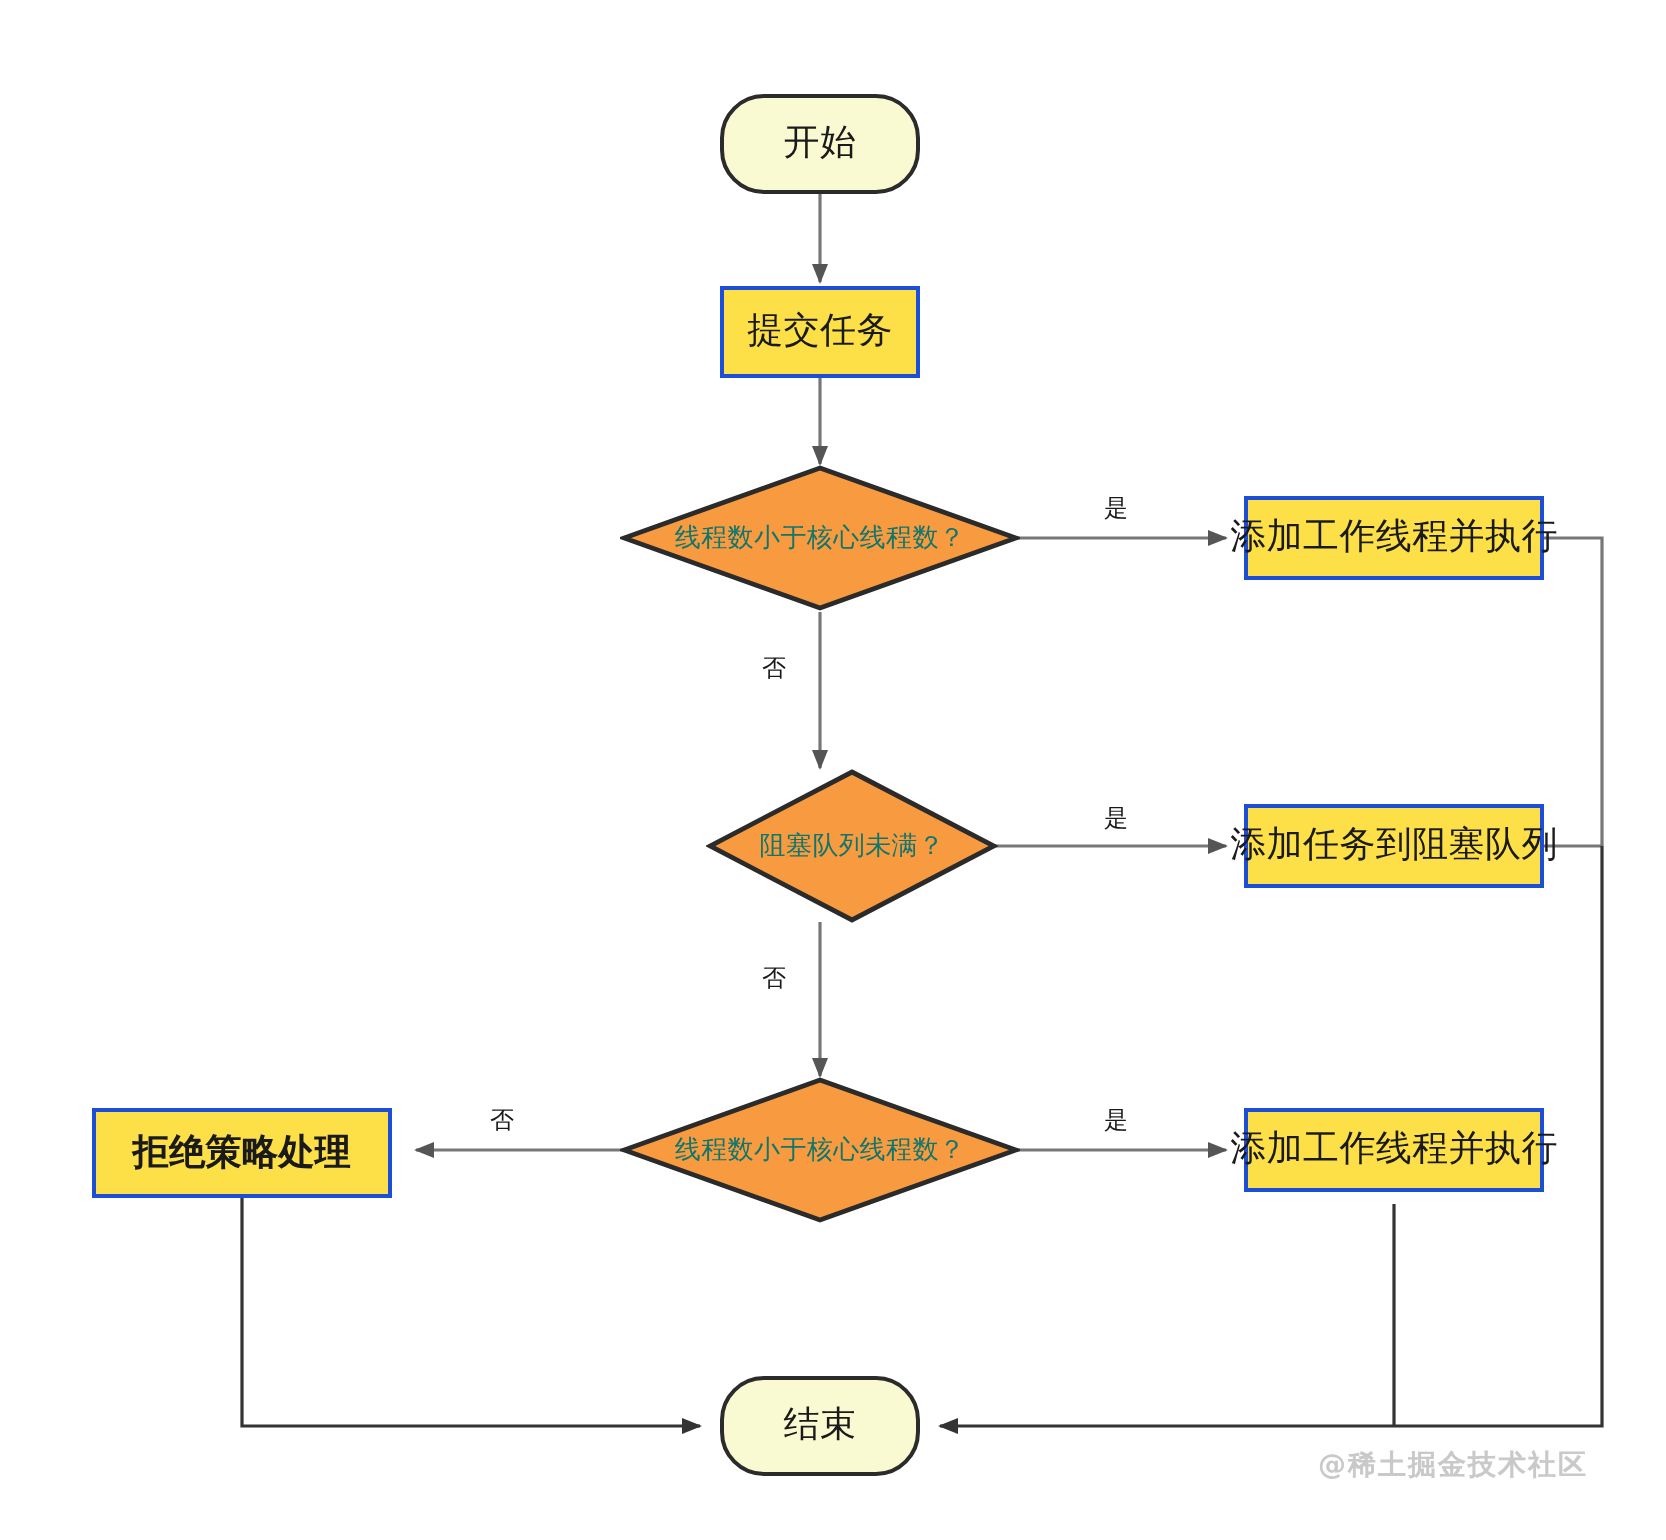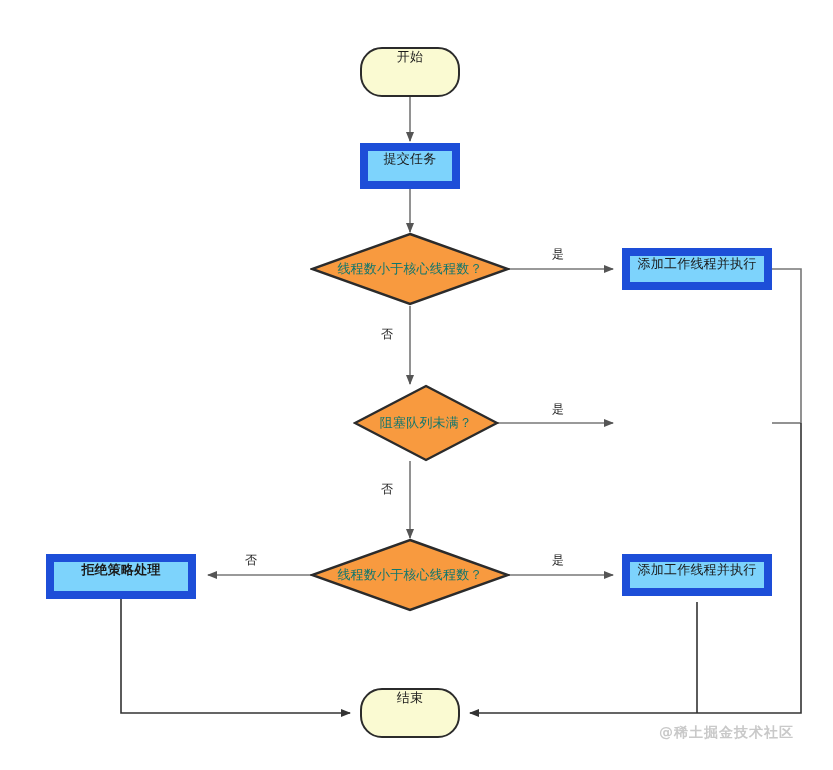--- a/index.html
+++ b/index.html
@@ -21,37 +21,38 @@
     position: absolute;
     left: 0;
     top: 0;
     width: 833px;
     height: 770px;
   }
   .node {
     position: absolute;
     box-sizing: border-box;
     display: flex;
+    align-items: center;
     justify-content: center;
     text-align: center;
     color: #1a1a1a;
-    font-size: 13px;
+    font-size: 18px;
     line-height: 1.2;
     letter-spacing: 0.2px;
     white-space: nowrap;
     user-select: none;
   }
   .node-terminal {
     background: #FAFAD2;
     border: 2px solid #2b2b2b;
     border-radius: 22px;
   }
   .node-process {
-    background: #7dd3fc;
-    border: 8px solid #1d4ed8;
+    background: #fde047;
+    border: 2px solid #1d4ed8;
   }
   .node-decision-wrap {
     position: absolute;
     display: flex;
     align-items: center;
     justify-content: center;
   }
   .node-decision-shape {
     position: absolute;
     left: 0;
@@ -156,20 +157,23 @@
     <span>添加工作线程并执行</span>
   </div>
 
   <div class="node-decision-wrap" style="left:353px; top:384px; width:146px; height:78px;">
     <svg class="node-decision-shape" viewBox="0 0 146 78" preserveAspectRatio="none">
       <polygon points="73,2 144,39 73,76 2,39" fill="#F89A3F" stroke="#2b2b2b" stroke-width="2.4"></polygon>
     </svg>
     <span class="node-decision-label">阻塞队列未满？</span>
   </div>
 
+  <div class="node node-process" style="left:622px; top:402px; width:150px; height:42px;">
+    <span>添加任务到阻塞队列</span>
+  </div>
 
   <div class="node-decision-wrap" style="left:310px; top:538px; width:200px; height:74px;">
     <svg class="node-decision-shape" viewBox="0 0 200 74" preserveAspectRatio="none">
       <polygon points="100,2 198,37 100,72 2,37" fill="#F89A3F" stroke="#2b2b2b" stroke-width="2.4"></polygon>
     </svg>
     <span class="node-decision-label">线程数小于核心线程数？</span>
   </div>
 
   <div class="node node-process" style="left:622px; top:554px; width:150px; height:42px;">
     <span>添加工作线程并执行</span>

